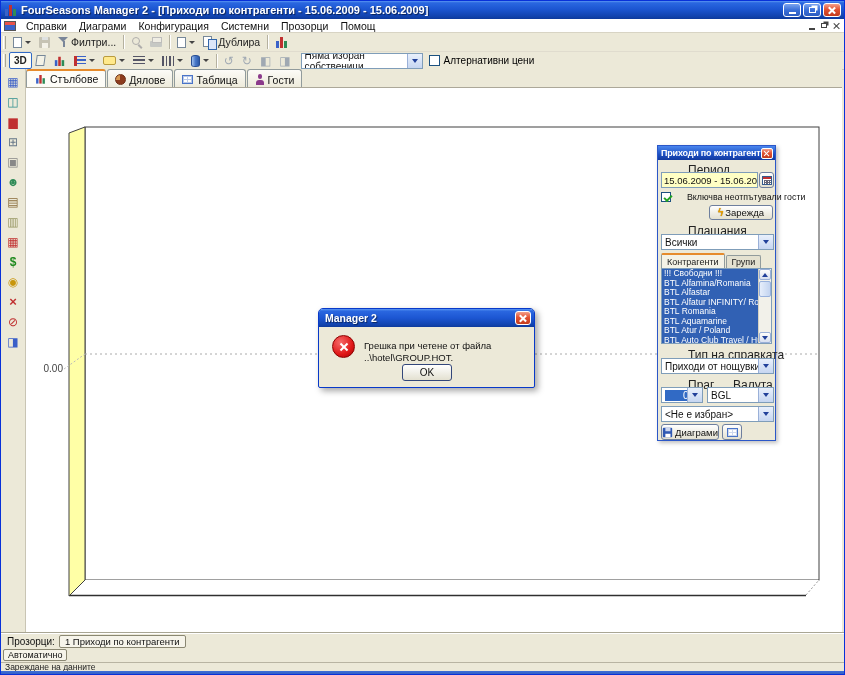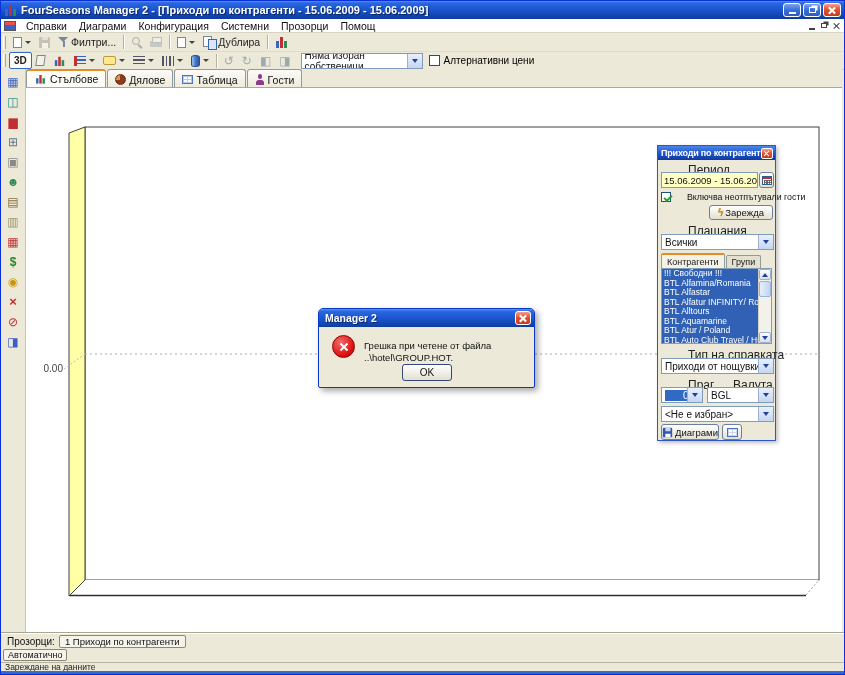--- a/index.html
+++ b/index.html
@@ -406,21 +406,21 @@
         <span class="ptab active">Контрагенти</span>
         <span class="ptab">Групи</span>
       </span>
 
       <div class="plist" style="top:108px;">
         <div class="plist-inner">
           <div class="litem">!!! Свободни !!!</div>
           <div class="litem">BTL Alfamina/Romania</div>
           <div class="litem">BTL Alfastar</div>
           <div class="litem">BTL Alfatur INFINITY/ Romani</div>
-          <div class="litem">BTL Alltours</div>
+          <div class="litem">BTL Romania</div>
           <div class="litem">BTL Aquamarine</div>
           <div class="litem">BTL Atur / Poland</div>
           <div class="litem">BTL Auto Club Travel / Hunga</div>
 
         </div>
         <div class="pscroll">
           <span class="sbtn up">
               <i class="arr up"></i>
             </span>
           <span class="sthumb"></span>

